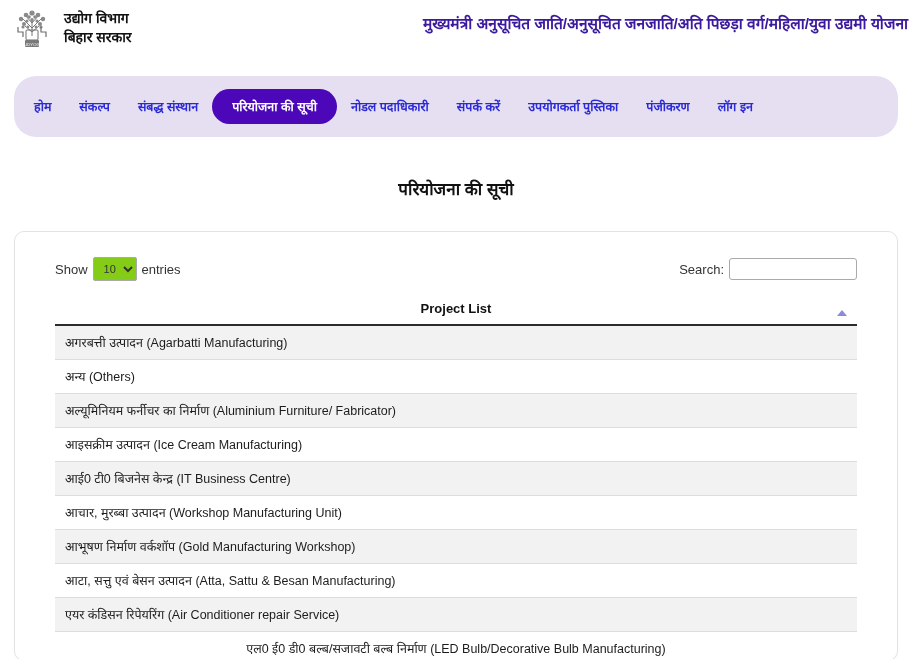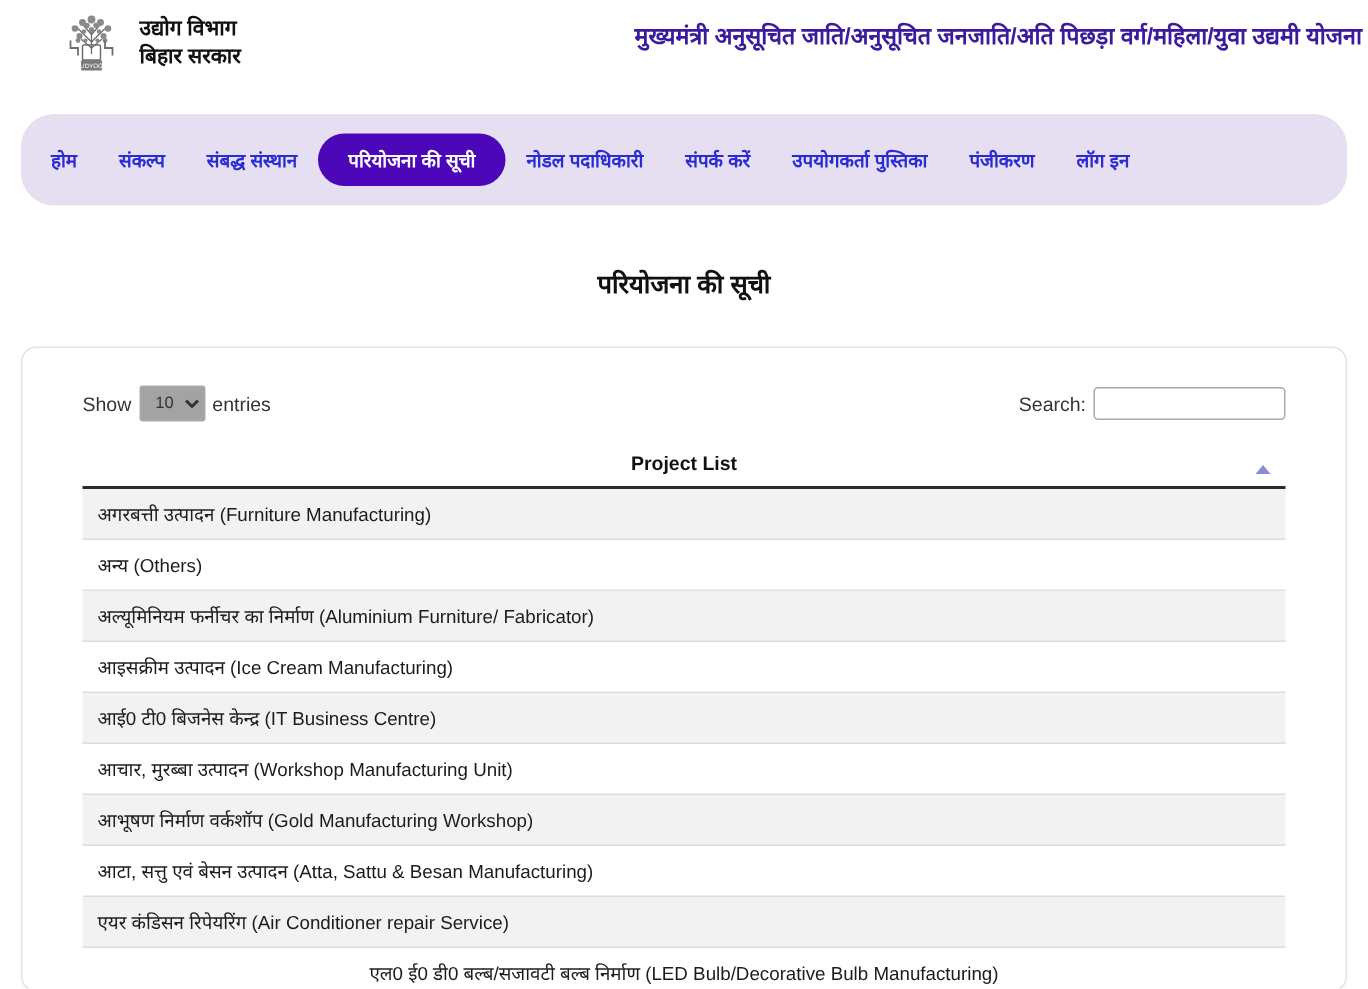--- a/index.html
+++ b/index.html
@@ -11,21 +11,20 @@
     overflow: hidden;
   }
 
   
   .site-header {
     position: relative;
     height: 62px;
     display: flex;
     align-items: flex-start;
     padding: 6px 0 0 0;
-    margin-left: 29px;
   }
   .brand {
     display: flex;
     align-items: center;
     gap: 12px;
     padding-left: 12px;
   }
   .emblem {
     width: 40px; height: 44px;
     display: block;
@@ -113,21 +112,21 @@
   }
   .length-select {
     font-family: inherit;
     font-size: 11px;
     color: #333333;
     border: 1px solid #aaaaaa;
     border-radius: 2px;
     padding: 2px 2px 2px 6px;
     height: 24px;
     width: 44px;
-    background: #a3a3a3;
+    background: #84cc16;
   }
   .search-input {
     font-family: inherit;
     font-size: 13px;
     border: 1px solid #aaaaaa;
     border-radius: 3px;
     height: 22px;
     width: 128px;
     padding: 2px 5px;
     background: #ffffff;
@@ -247,21 +246,21 @@
     <thead>
       <tr>
         <th>
           <span>Project List</span>
           <span class="sort-arrow"></span>
         </th>
       </tr>
     </thead>
     <tbody>
       <tr>
-          <td>अगरबत्ती उत्पादन (Furniture Manufacturing)</td>
+          <td>अगरबत्ती उत्पादन (Agarbatti Manufacturing)</td>
         </tr>
       <tr>
           <td>अन्य (Others)</td>
         </tr>
       <tr>
           <td>अल्यूमिनियम फर्नीचर का निर्माण (Aluminium Furniture/ Fabricator)</td>
         </tr>
       <tr>
           <td>आइसक्रीम उत्पादन (Ice Cream Manufacturing)</td>
         </tr>

